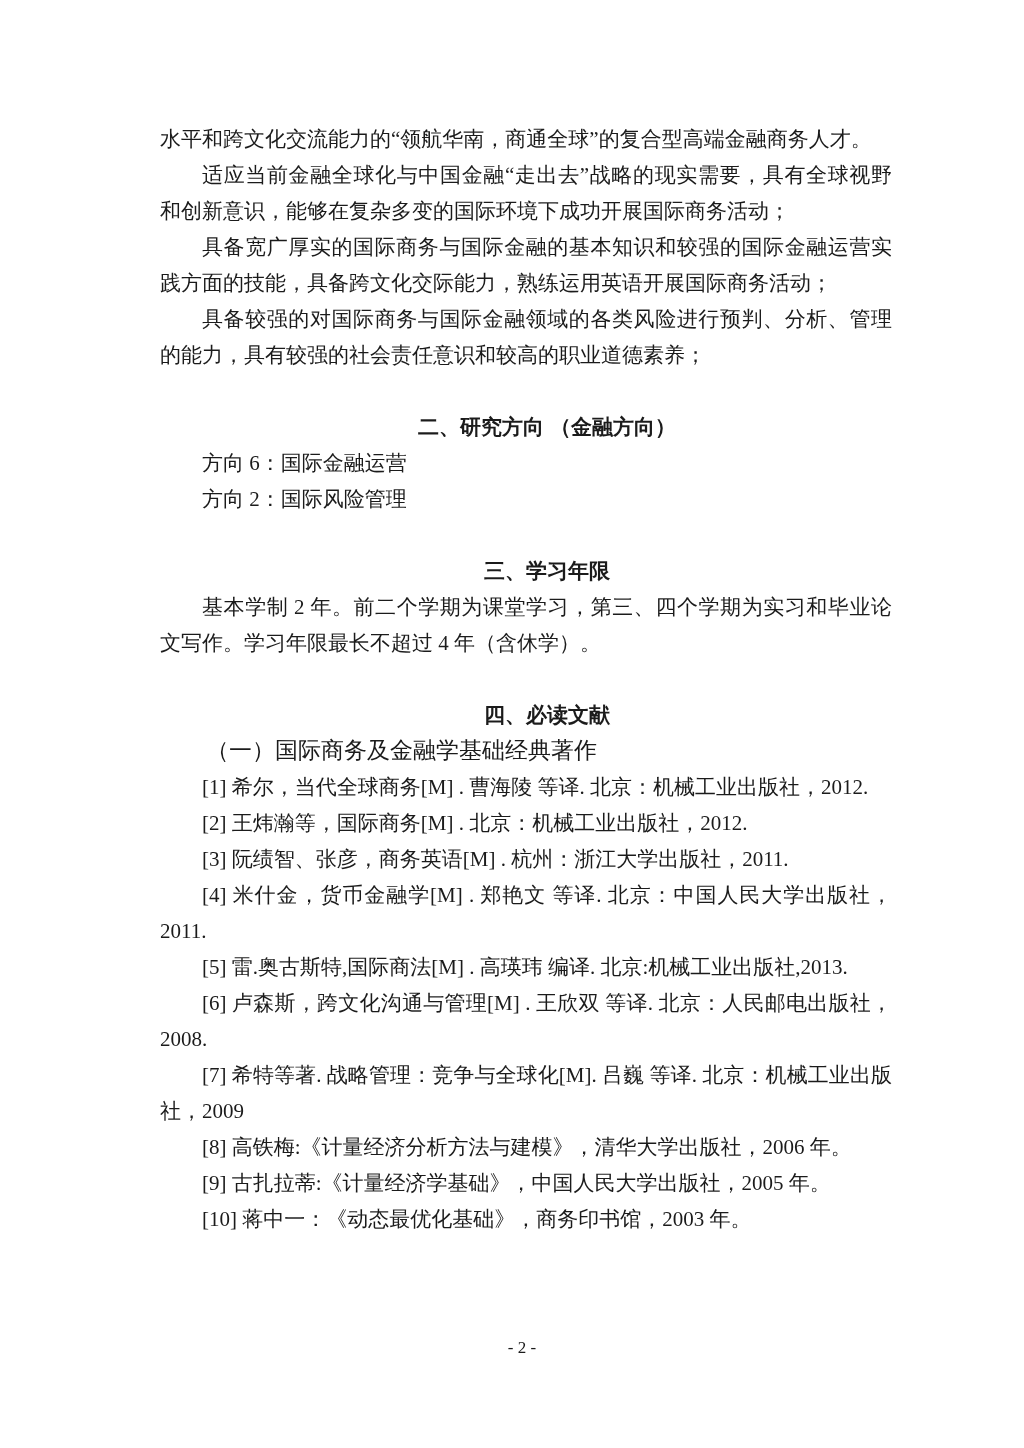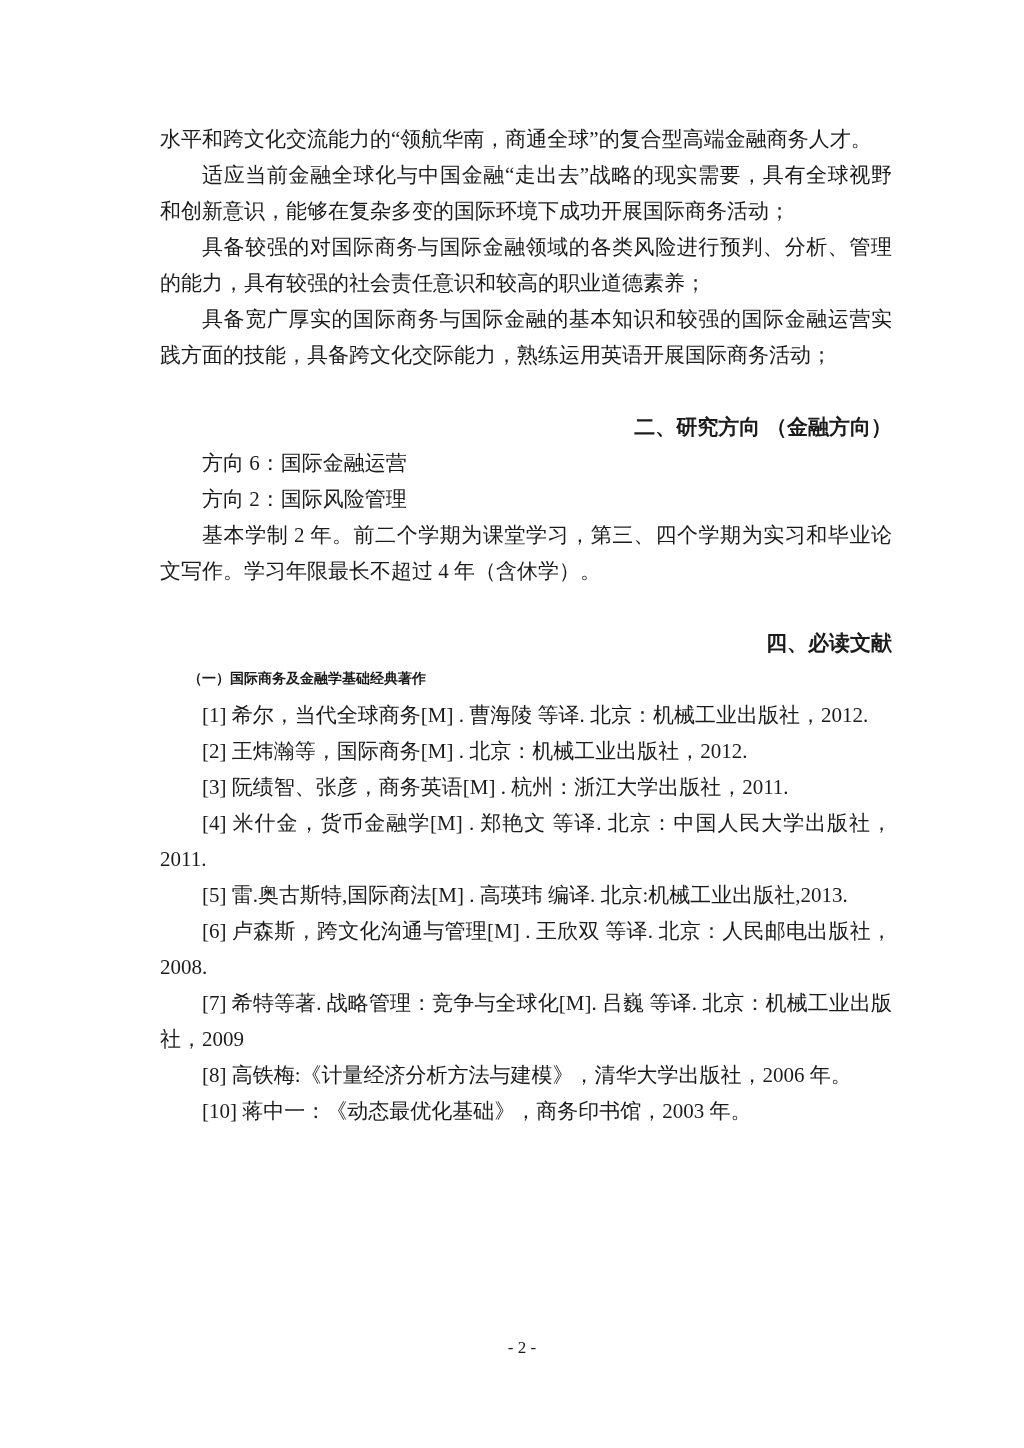--- a/index.html
+++ b/index.html
@@ -25,26 +25,26 @@
   p.body { margin: 0; }
   p.indent { text-indent: 2em; }
   p.no-indent { text-indent: 0; }
   h2.heading {
     font-family: "Liberation Sans", "DejaVu Sans", sans-serif;
     font-weight: bold;
     font-size: 21px;
     line-height: 36px;
     margin: 36px 0 0 0;
     text-indent: 2em;
-    text-align: right;
+    text-align: center;
   }
   h3.subheading {
     font-family: "Liberation Serif", "DejaVu Serif", serif;
-    font-weight: bold;
-    font-size: 14px;
+    font-weight: normal;
+    font-size: 23px;
     line-height: 36px;
     margin: 0;
     text-indent: 2em;
     text-align: left;
   }
   .footer {
     position: absolute;
     left: 0;
     top: 1336px;
     width: 100%;
@@ -55,38 +55,40 @@
   }
 </style>
 </head>
 <body>
 
 <div class="page">
   <div class="content">
 
     <p class="body no-indent">水平和跨文化交流能力的“领航华南，商通全球”的复合型高端金融商务人才。</p>
     <p class="body indent">适应当前金融全球化与中国金融“走出去”战略的现实需要，具有全球视野和创新意识，能够在复杂多变的国际环境下成功开展国际商务活动；</p>
+    <p class="body indent">具备宽广厚实的国际商务与国际金融的基本知识和较强的国际金融运营实践方面的技能，具备跨文化交际能力，熟练运用英语开展国际商务活动；</p>
     <p class="body indent">具备较强的对国际商务与国际金融领域的各类风险进行预判、分析、管理的能力，具有较强的社会责任意识和较高的职业道德素养；</p>
-    <p class="body indent">具备宽广厚实的国际商务与国际金融的基本知识和较强的国际金融运营实践方面的技能，具备跨文化交际能力，熟练运用英语开展国际商务活动；</p>
 
     <h2 class="heading">二、研究方向 （金融方向）</h2>
     <p class="body indent">方向 6：国际金融运营</p>
     <p class="body indent">方向 2：国际风险管理</p>
 
+    <h2 class="heading">三、学习年限</h2>
     <p class="body indent">基本学制 2 年。前二个学期为课堂学习，第三、四个学期为实习和毕业论文写作。学习年限最长不超过 4 年（含休学）。</p>
 
     <h2 class="heading">四、必读文献</h2>
     <h3 class="subheading">（一）国际商务及金融学基础经典著作</h3>
 
     <p class="body indent">[1] 希尔，当代全球商务[M] . 曹海陵 等译. 北京：机械工业出版社，2012.</p>
     <p class="body indent">[2] 王炜瀚等，国际商务[M] . 北京：机械工业出版社，2012.</p>
     <p class="body indent">[3] 阮绩智、张彦，商务英语[M] . 杭州：浙江大学出版社，2011.</p>
     <p class="body indent">[4] 米什金，货币金融学[M] . 郑艳文 等译. 北京：中国人民大学出版社，2011.</p>
     <p class="body indent">[5] 雷.奥古斯特,国际商法[M] . 高瑛玮 编译. 北京:机械工业出版社,2013.</p>
     <p class="body indent">[6] 卢森斯，跨文化沟通与管理[M] . 王欣双 等译. 北京：人民邮电出版社，2008.</p>
     <p class="body indent">[7] 希特等著. 战略管理：竞争与全球化[M]. 吕巍 等译. 北京：机械工业出版社，2009</p>
     <p class="body indent">[8] 高铁梅:《计量经济分析方法与建模》，清华大学出版社，2006 年。</p>
+    <p class="body indent">[9] 古扎拉蒂:《计量经济学基础》，中国人民大学出版社，2005 年。</p>
     <p class="body indent">[10] 蒋中一：《动态最优化基础》，商务印书馆，2003 年。</p>
 
   </div>
 
   <div class="footer">- 2 -</div>
 </div>
 
 </body></html>

